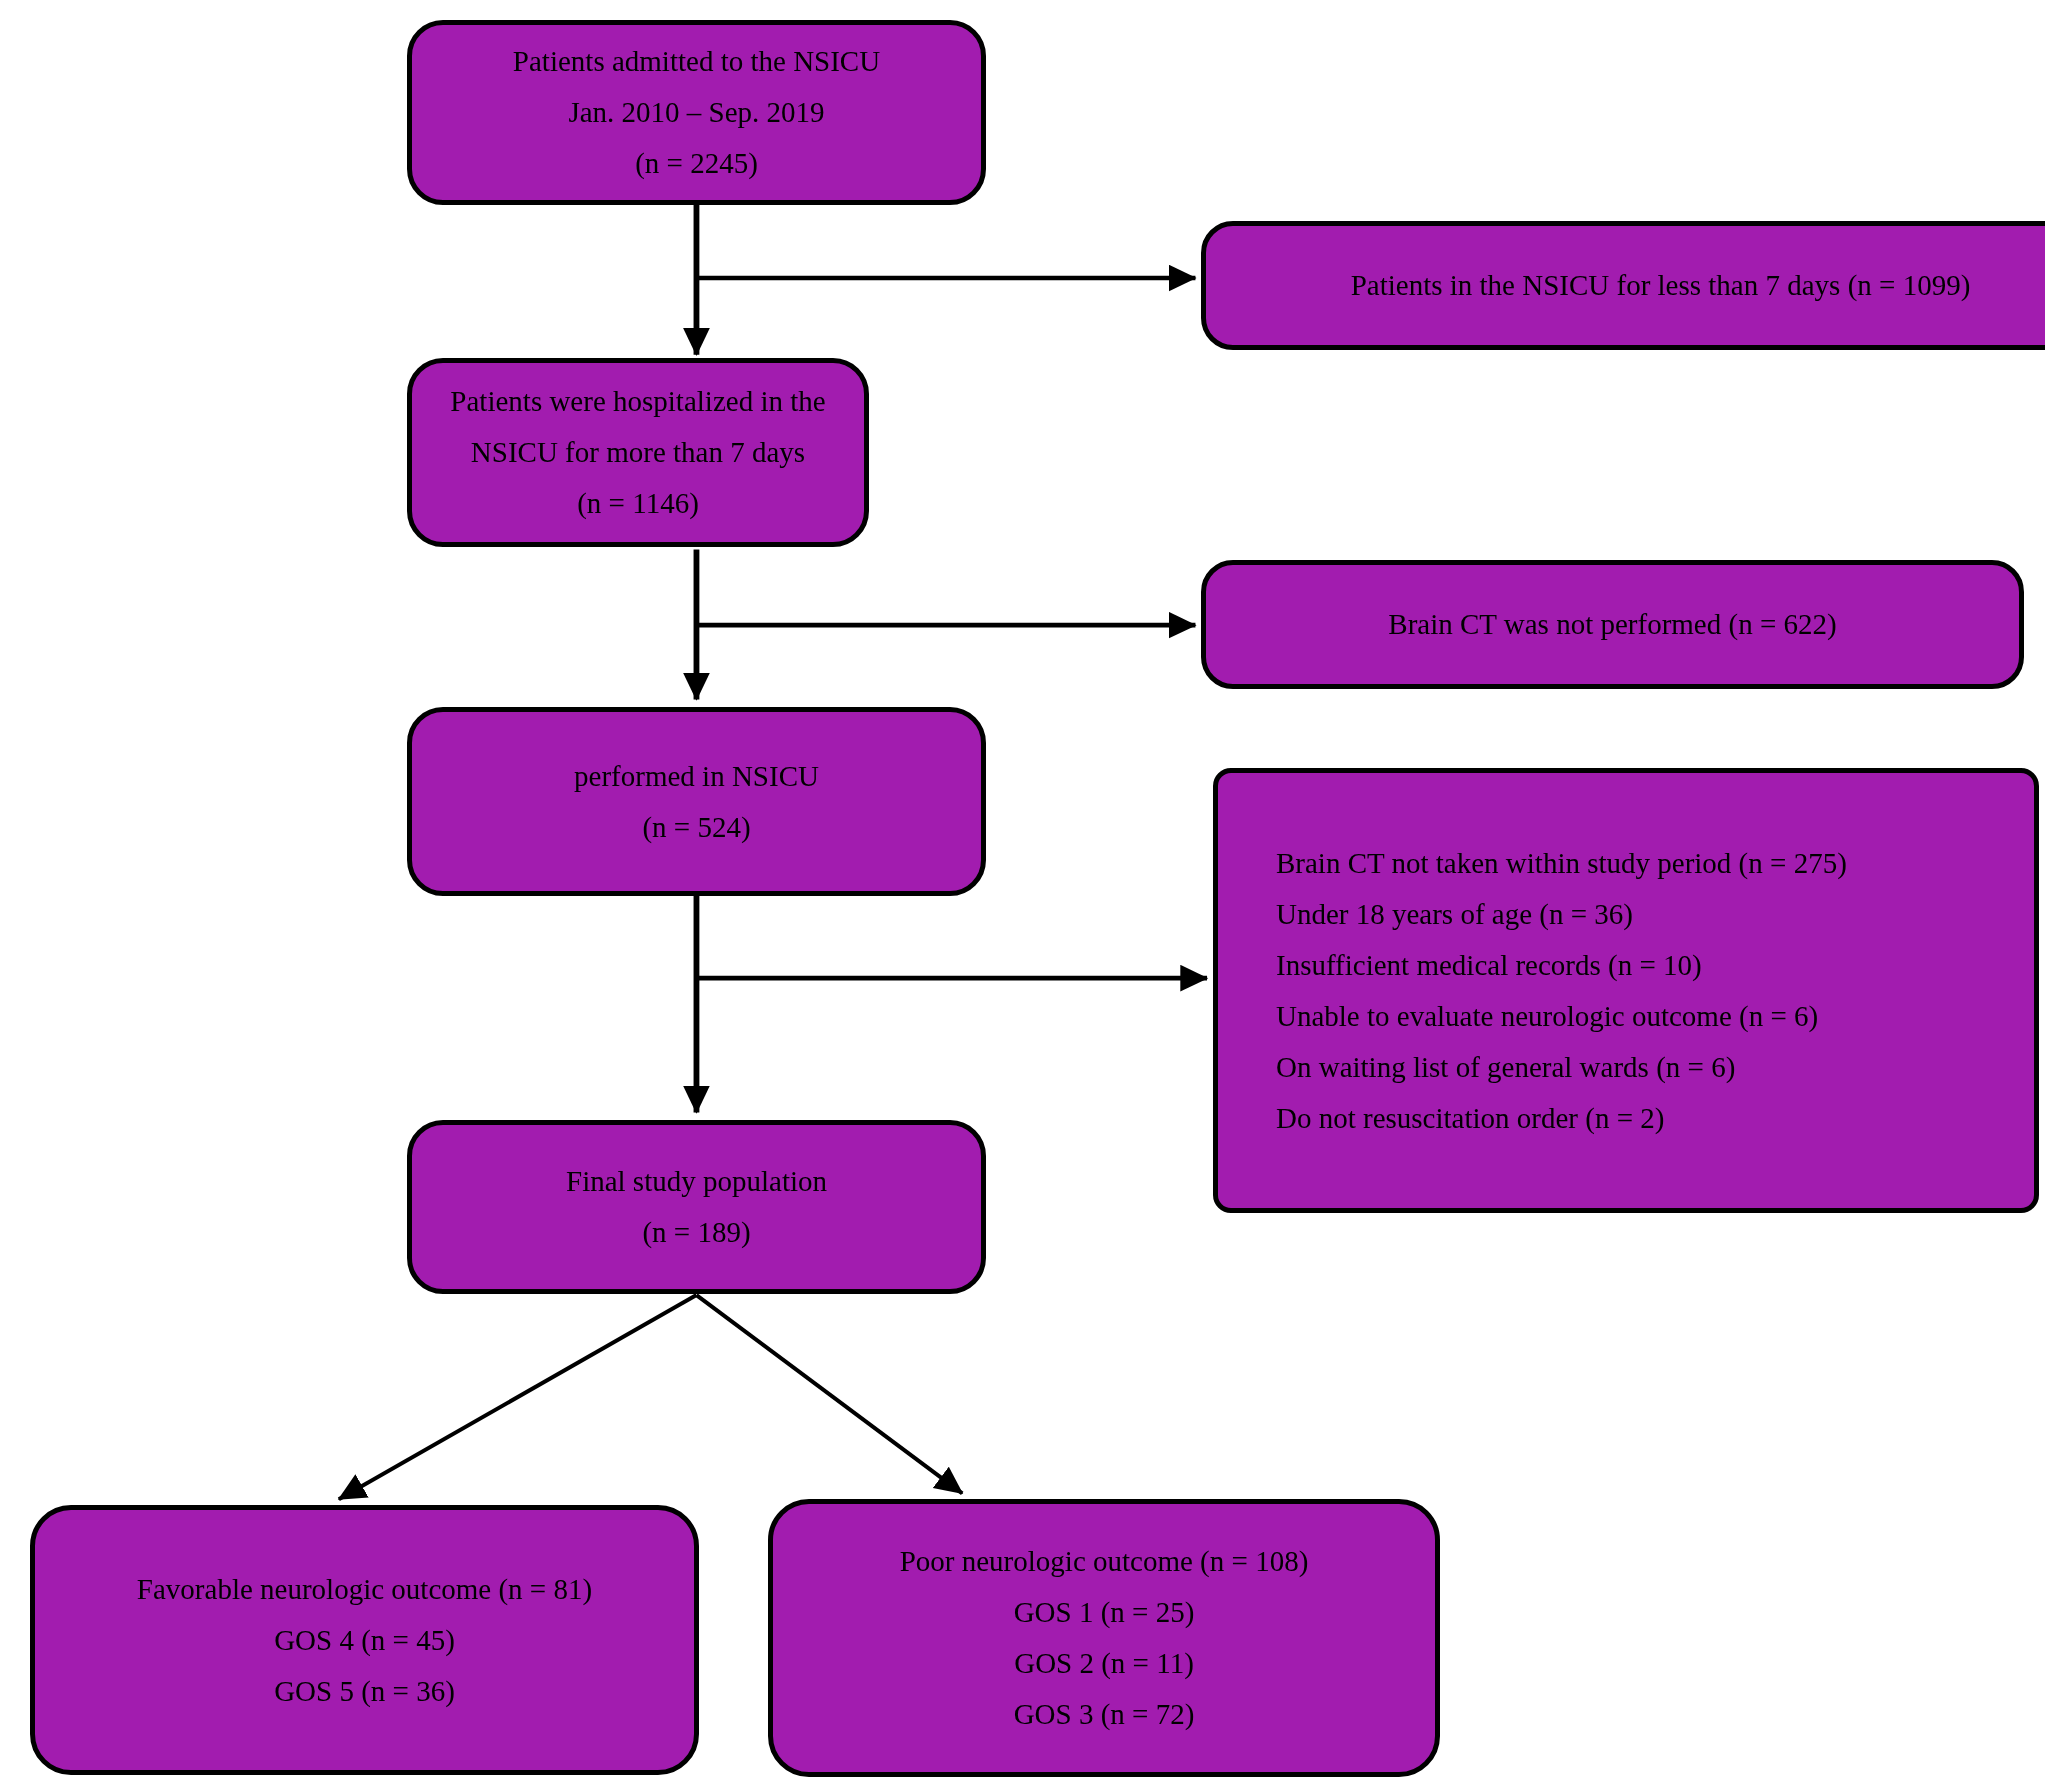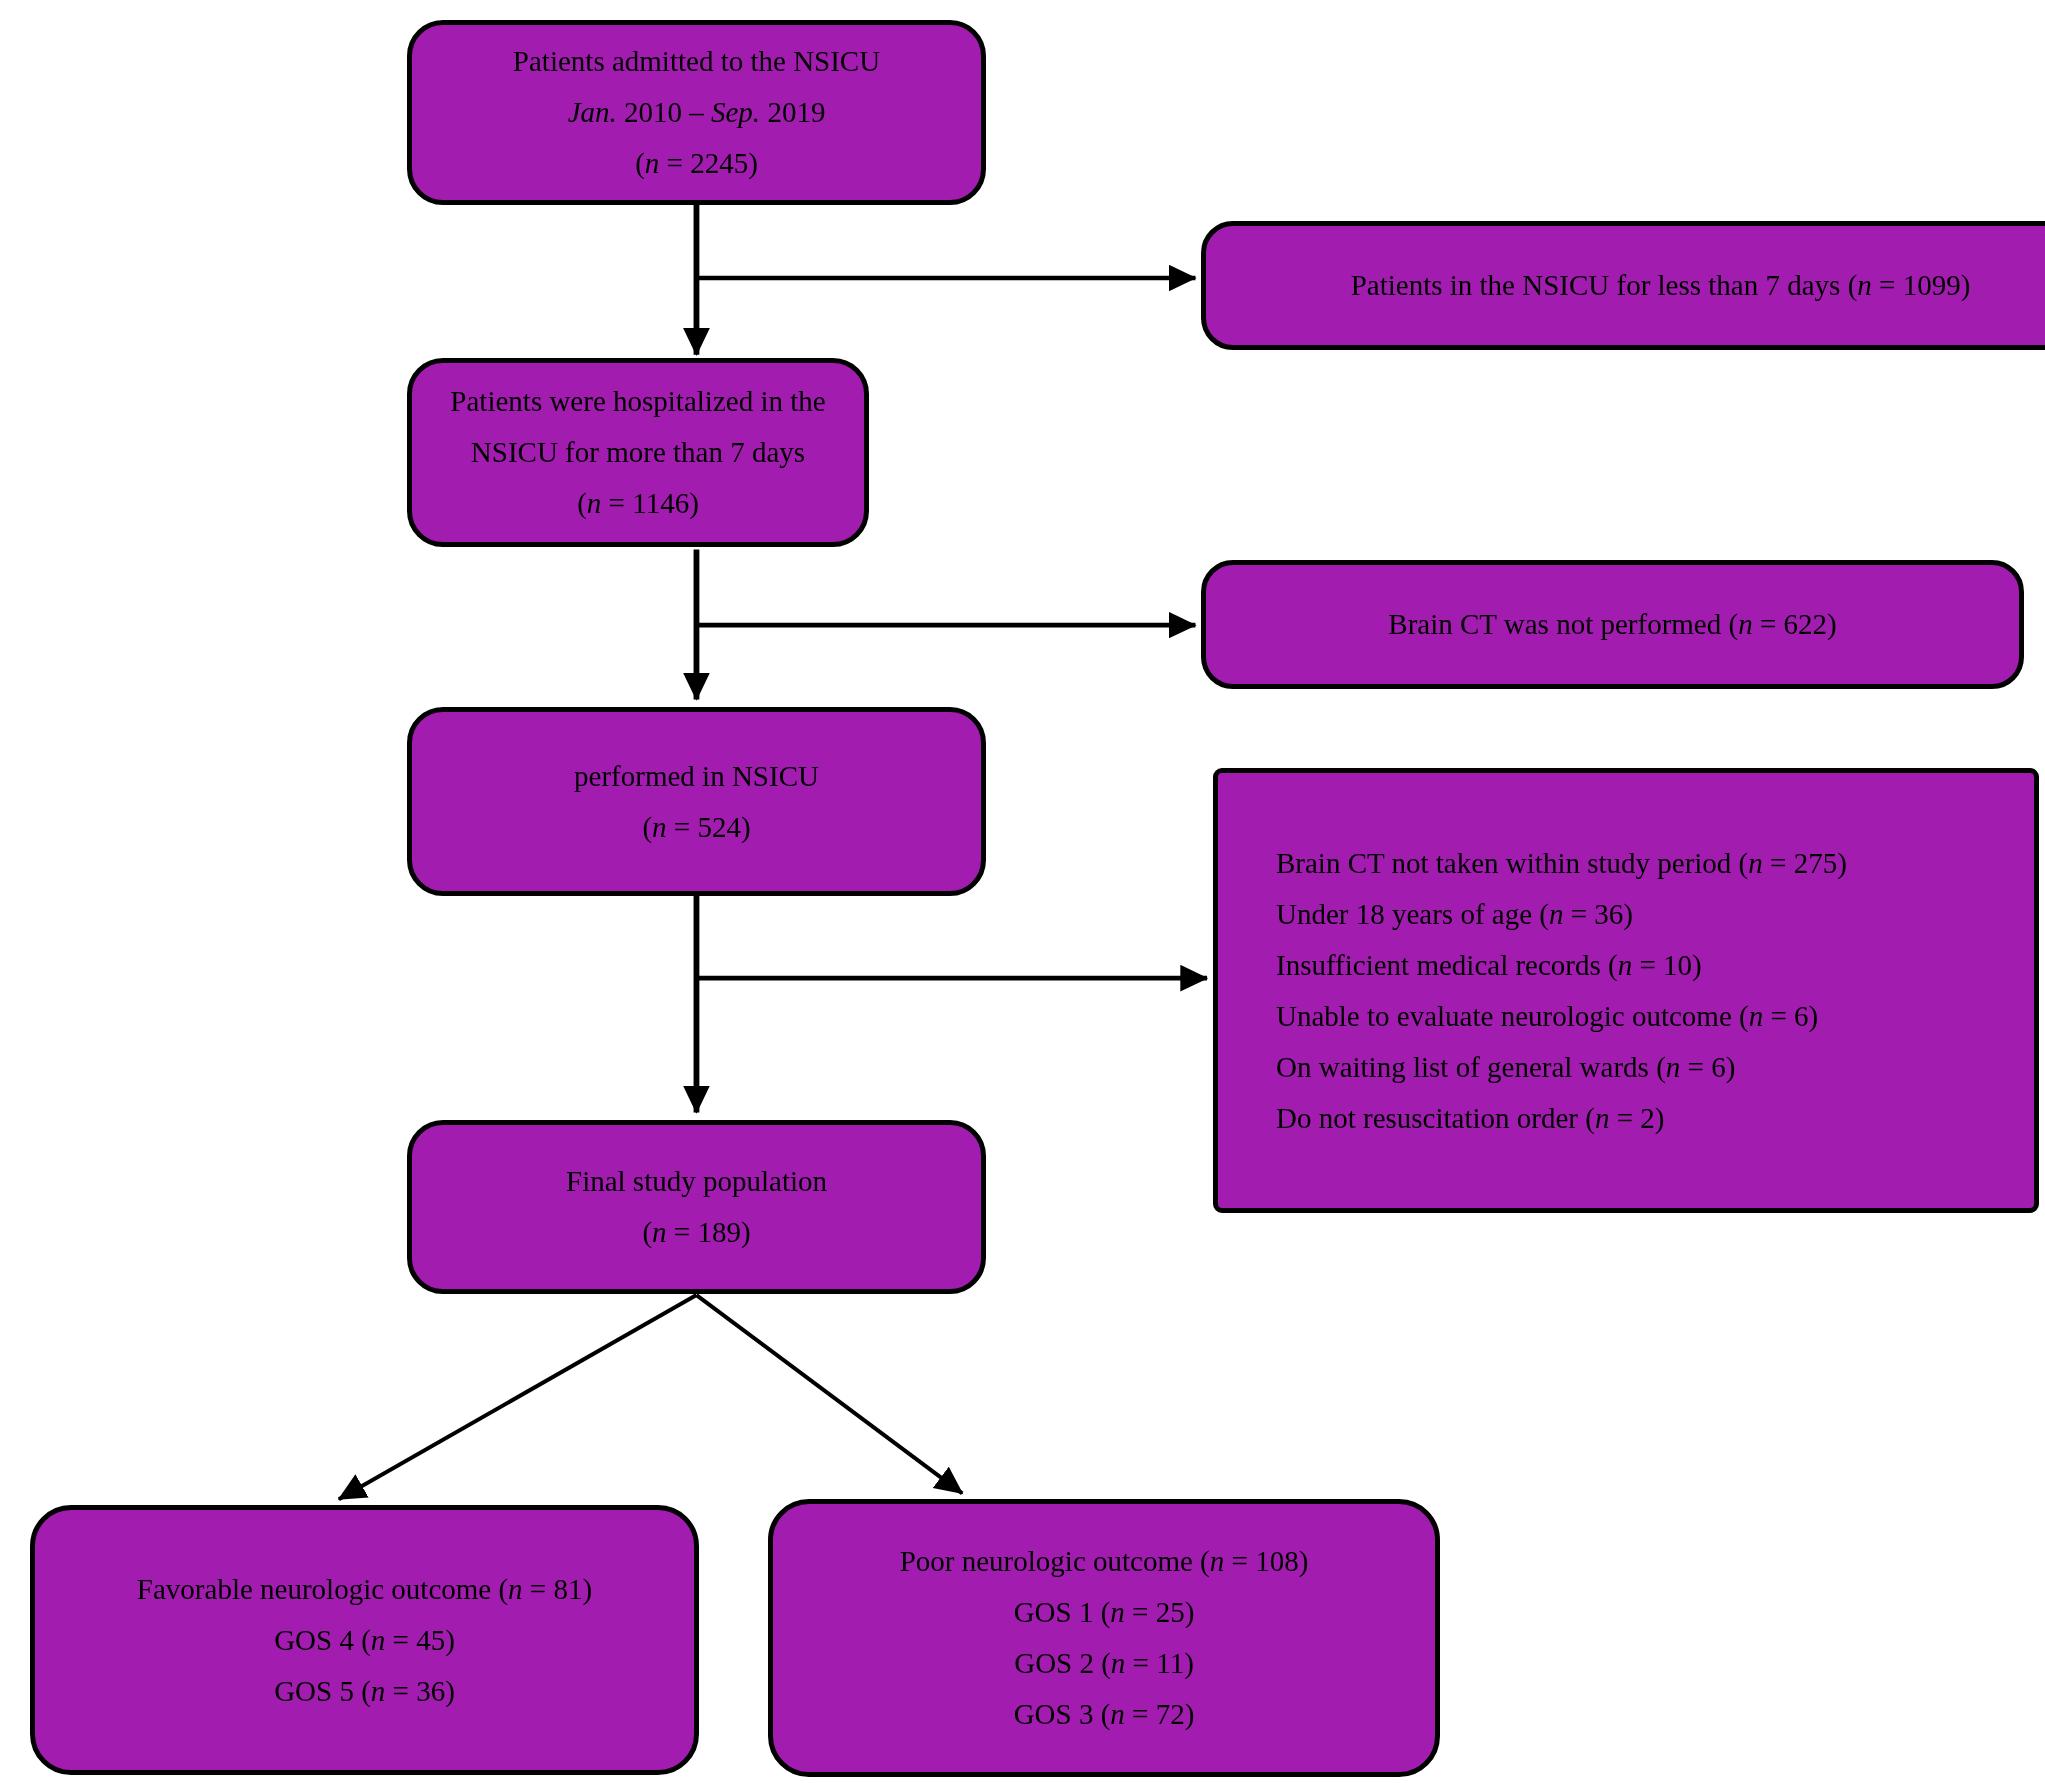--- a/index.html
+++ b/index.html
@@ -41,23 +41,23 @@
     line-height: 51px;
     font-weight: 400;
     white-space: nowrap;
   }
   .box--left {
     align-items: flex-start;
     text-align: left;
     padding-left: 58px;
     padding-right: 23px;
   }
-  .box--bigradius { border-radius: 9px; }
+  .box--bigradius { border-radius: 18px; }
   .box--midradius { border-radius: 41px; }
-  .it { font-style: italic; }
+  .it { }
 </style>
 </head>
 <body>
 
 <div id="canvas">
 
   <svg id="connector-layer" viewBox="0 0 3517 3066" xmlns="http://www.w3.org/2000/svg" aria-hidden="true">
     <defs>
       <marker id="arrow" markerUnits="userSpaceOnUse" markerWidth="60" markerHeight="52" refX="46" refY="23" orient="auto">
         <path d="M0,0 L48,23 L0,46 Z" fill="#000000"></path>

